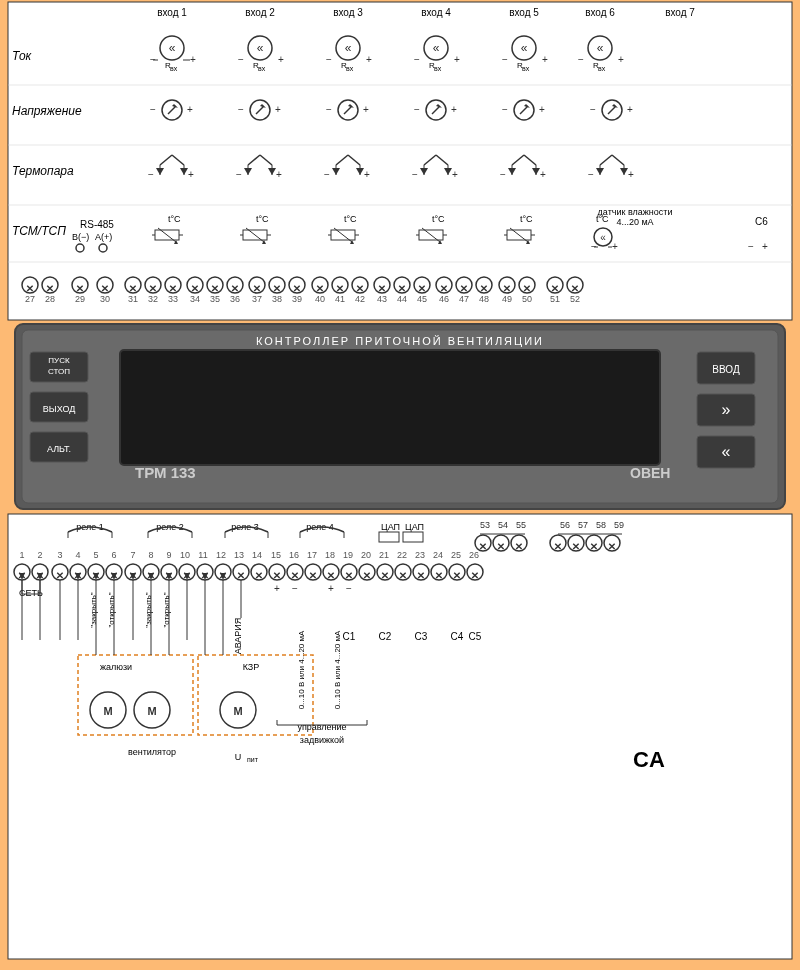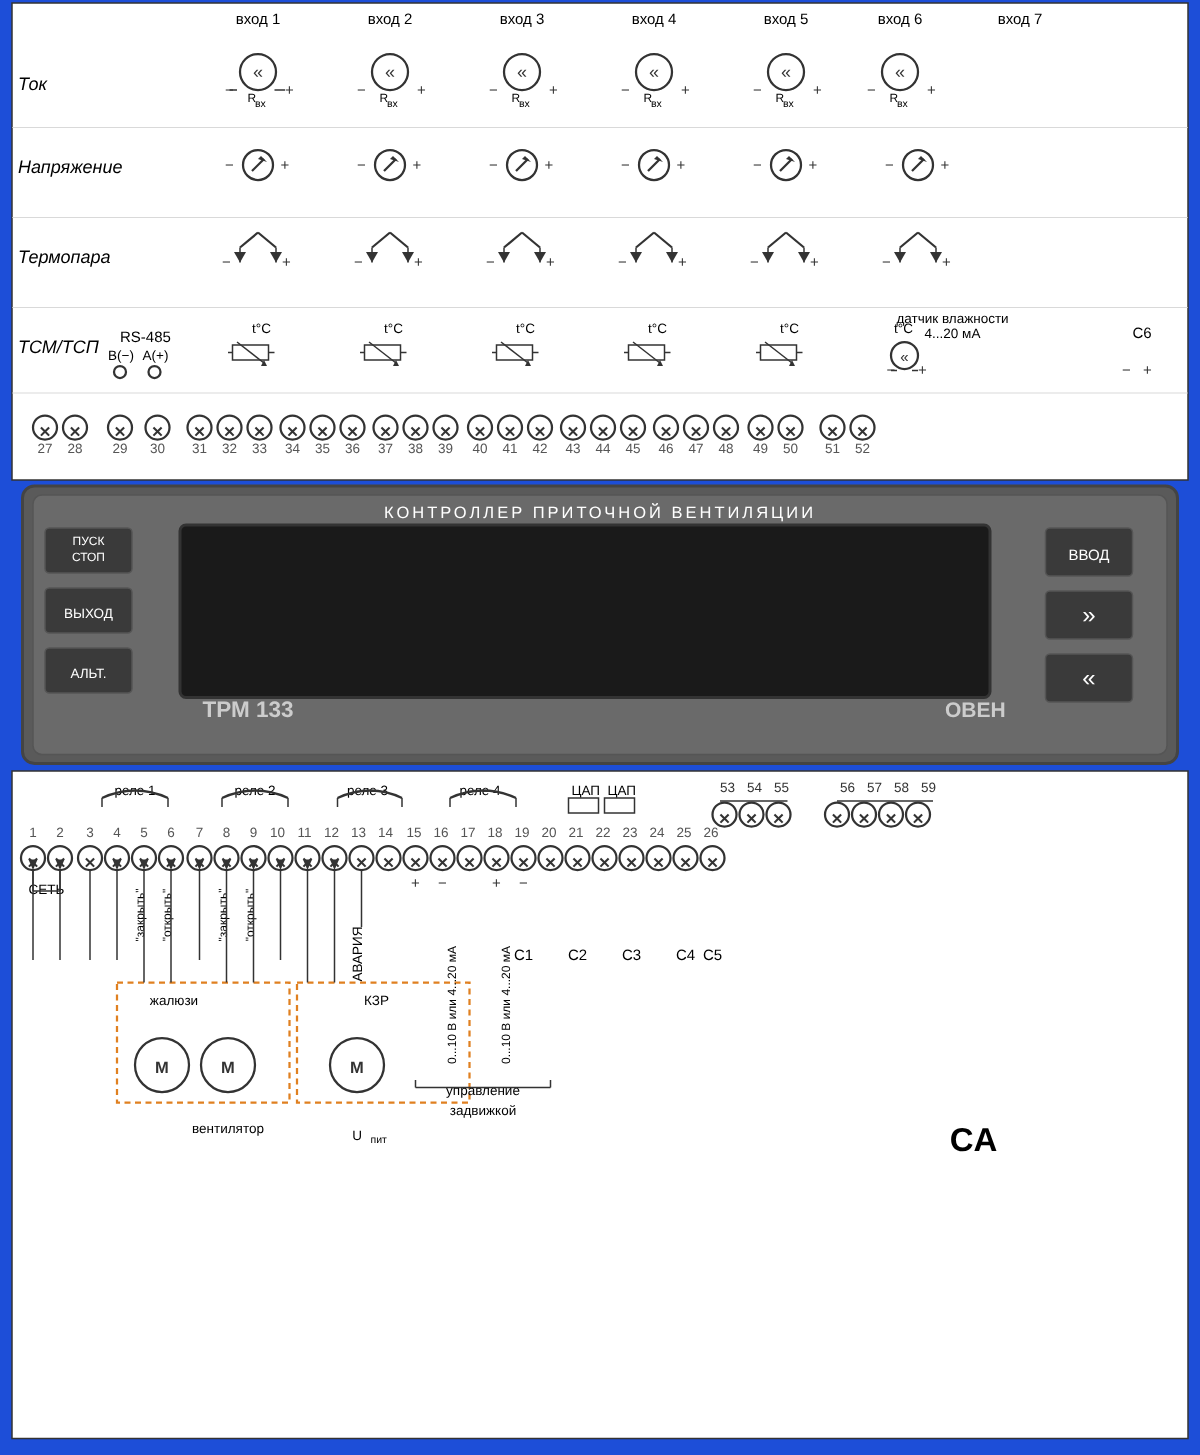--- a/index.html
+++ b/index.html
@@ -10,21 +10,21 @@
       width: 800px;
       height: 970px;
       overflow: hidden;
       position: relative;
     }
 
     .diagram-container {
       width: 800px;
       height: 970px;
       position: relative;
-      background: #1d4ed8;
+      background: #fdba74;
     }
 
     
     .diagram-svg {
       position: absolute;
       top: 0;
       left: 0;
       width: 800px;
       height: 970px;
       pointer-events: none;

